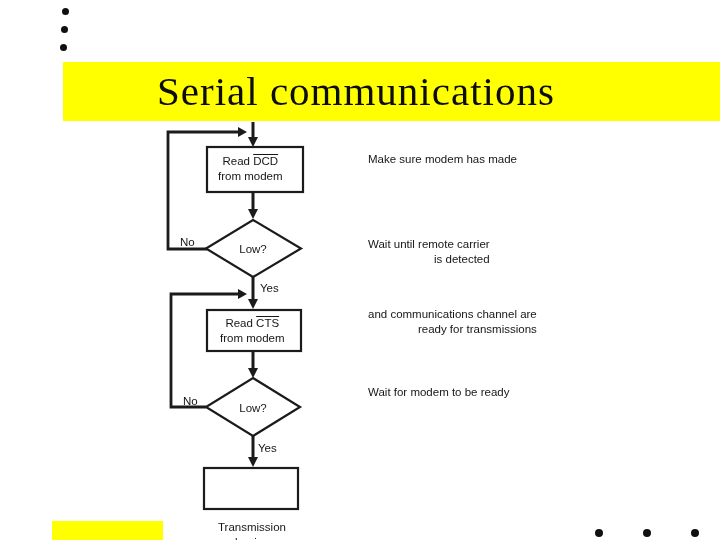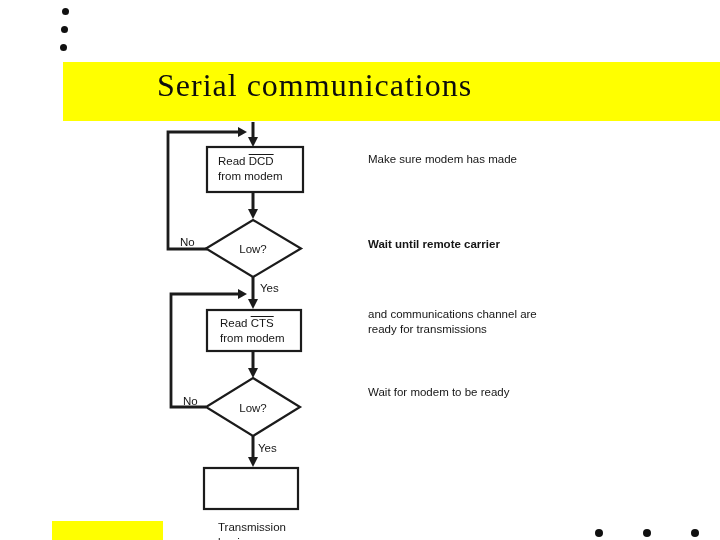--- a/index.html
+++ b/index.html
@@ -27,48 +27,49 @@
   .title-bar {
     position: absolute;
     left: 63px;
     top: 62px;
     width: 657px;
     height: 59px;
     background: #ffff00;
   }
   .title-text {
     font-family: "Liberation Serif", serif;
-    font-size: 32px;
+    font-size: 41px;
     font-weight: 400;
     letter-spacing: 1px;
     color: #0d0d0d;
     padding: 5px 0 0 94px;
     white-space: nowrap;
   }
   svg.fc-canvas { position: absolute; left: 0; top: 0; }
   .t {
     position: absolute;
     font-size: 11.5px;
     line-height: 15px;
     color: #161616;
     white-space: nowrap;
+    text-align: center;
   }
   .ov { text-decoration: overline; }
   .box1-label { left: 218px; top: 154px; }
   .box2-label { left: 220px; top: 316px; }
   .box3-label { left: 218px; top: 476px; margin-top: 44px; }
   .d1-label { left: 226px; top: 242px; width: 54px; text-align: center; }
   .d2-label { left: 226px; top: 401px; width: 54px; text-align: center; }
   .no1-label  { left: 180px; top: 235px; }
   .yes1-label { left: 260px; top: 281px; }
   .no2-label  { left: 183px; top: 394px; }
   .yes2-label { left: 258px; top: 441px; }
-  .ann { position: absolute; left: 368px; font-size: 11.5px; line-height: 15px; color: #161616; white-space: nowrap; }
+  .ann { position: absolute; left: 368px; font-size: 11.5px; line-height: 15px; color: #161616; white-space: nowrap; text-align: right; }
   .ann1 { top: 152px; }
-  .ann2 { top: 237px; font-weight: bold; }
+  .ann2 { top: 237px; }
   .ann3 { top: 307px; }
   .ann4 { top: 385px; }
   .accent-bl {
     position: absolute;
     left: 52px;
     top: 521px;
     width: 111px;
     height: 19px;
     background: #ffff00;
   }
@@ -138,20 +139,21 @@
     <div>Transmission</div>
     <div>begins</div>
   </div>
 
   <div class="ann ann1">
     <div>Make sure modem has made</div>
   </div>
 
   <div class="ann ann2">
     <div>Wait until remote carrier</div>
+    <div>is detected</div>
   </div>
 
   <div class="ann ann3">
     <div>and communications channel are</div>
     <div>ready for transmissions</div>
   </div>
 
   <div class="ann ann4">
     <div>Wait for modem to be ready</div>
   </div>

